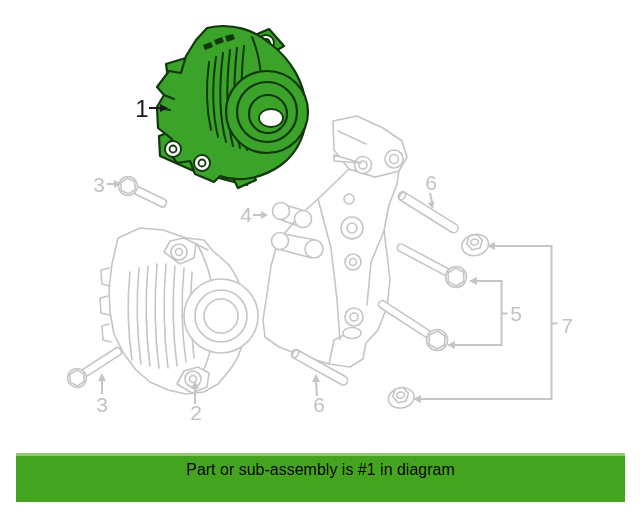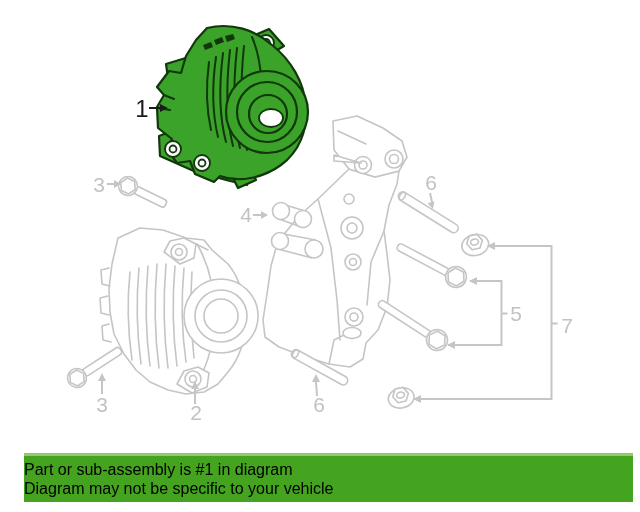--- a/index.html
+++ b/index.html
@@ -15,21 +15,21 @@
   .hole{stroke:#10380a;stroke-width:1.8;fill:#ffffff;}
   .lead{stroke:#c5c5c5;stroke-width:2;fill:none;}
   .ah{fill:#c5c5c5;stroke:none;}
   .leadb{stroke:#1a1a1a;stroke-width:2;fill:none;}
   .ahb{fill:#1a1a1a;stroke:none;}
   text.lbl{fill:#c2c2c2;font-size:21px;font-family:"Liberation Sans",sans-serif;text-anchor:middle;}
   text.lblb{fill:#1a1a1a;font-size:24px;font-family:"Liberation Sans",sans-serif;text-anchor:middle;}
   
   .banner{position:absolute;left:16px;top:453px;width:609px;height:49px;box-sizing:border-box;
           background:#45a41f;border-top:3px solid #93c96a;color:#000;
-          font-size:16px;line-height:19px;padding-top:4px;margin-left:8px;}
+          text-align:center;font-size:16px;line-height:19px;padding-top:4px;}
 </style>
 </head>
 <body>
 
 <div class="stage">
 <svg width="640" height="512" viewBox="0 0 640 512">
 
   <g>
     <path class="gaf" d="M118,238 L140,228 L163,230 L186,238 L204,240 L212,250 L228,264
       C238,276 244,294 245,315 C246,338 240,358 228,372
@@ -199,15 +199,14 @@
   <g>
     <path class="lead" d="M488,246 L551.5,246 L551.5,399 L414,399 M551.5,323.5 L557.5,323.5"></path>
     <polygon class="ah" points="495,242 487,246 495,250"></polygon>
     <polygon class="ah" points="421,395 413,399 421,403"></polygon>
     <text class="lbl" x="567" y="333">7</text>
   </g>
 </svg>
 
   <div class="banner">
     <div>Part or sub-assembly is #1 in diagram</div>
-    <div>Diagram may not be specific to your vehicle</div>
   </div>
 </div>
 
 </body></html>

